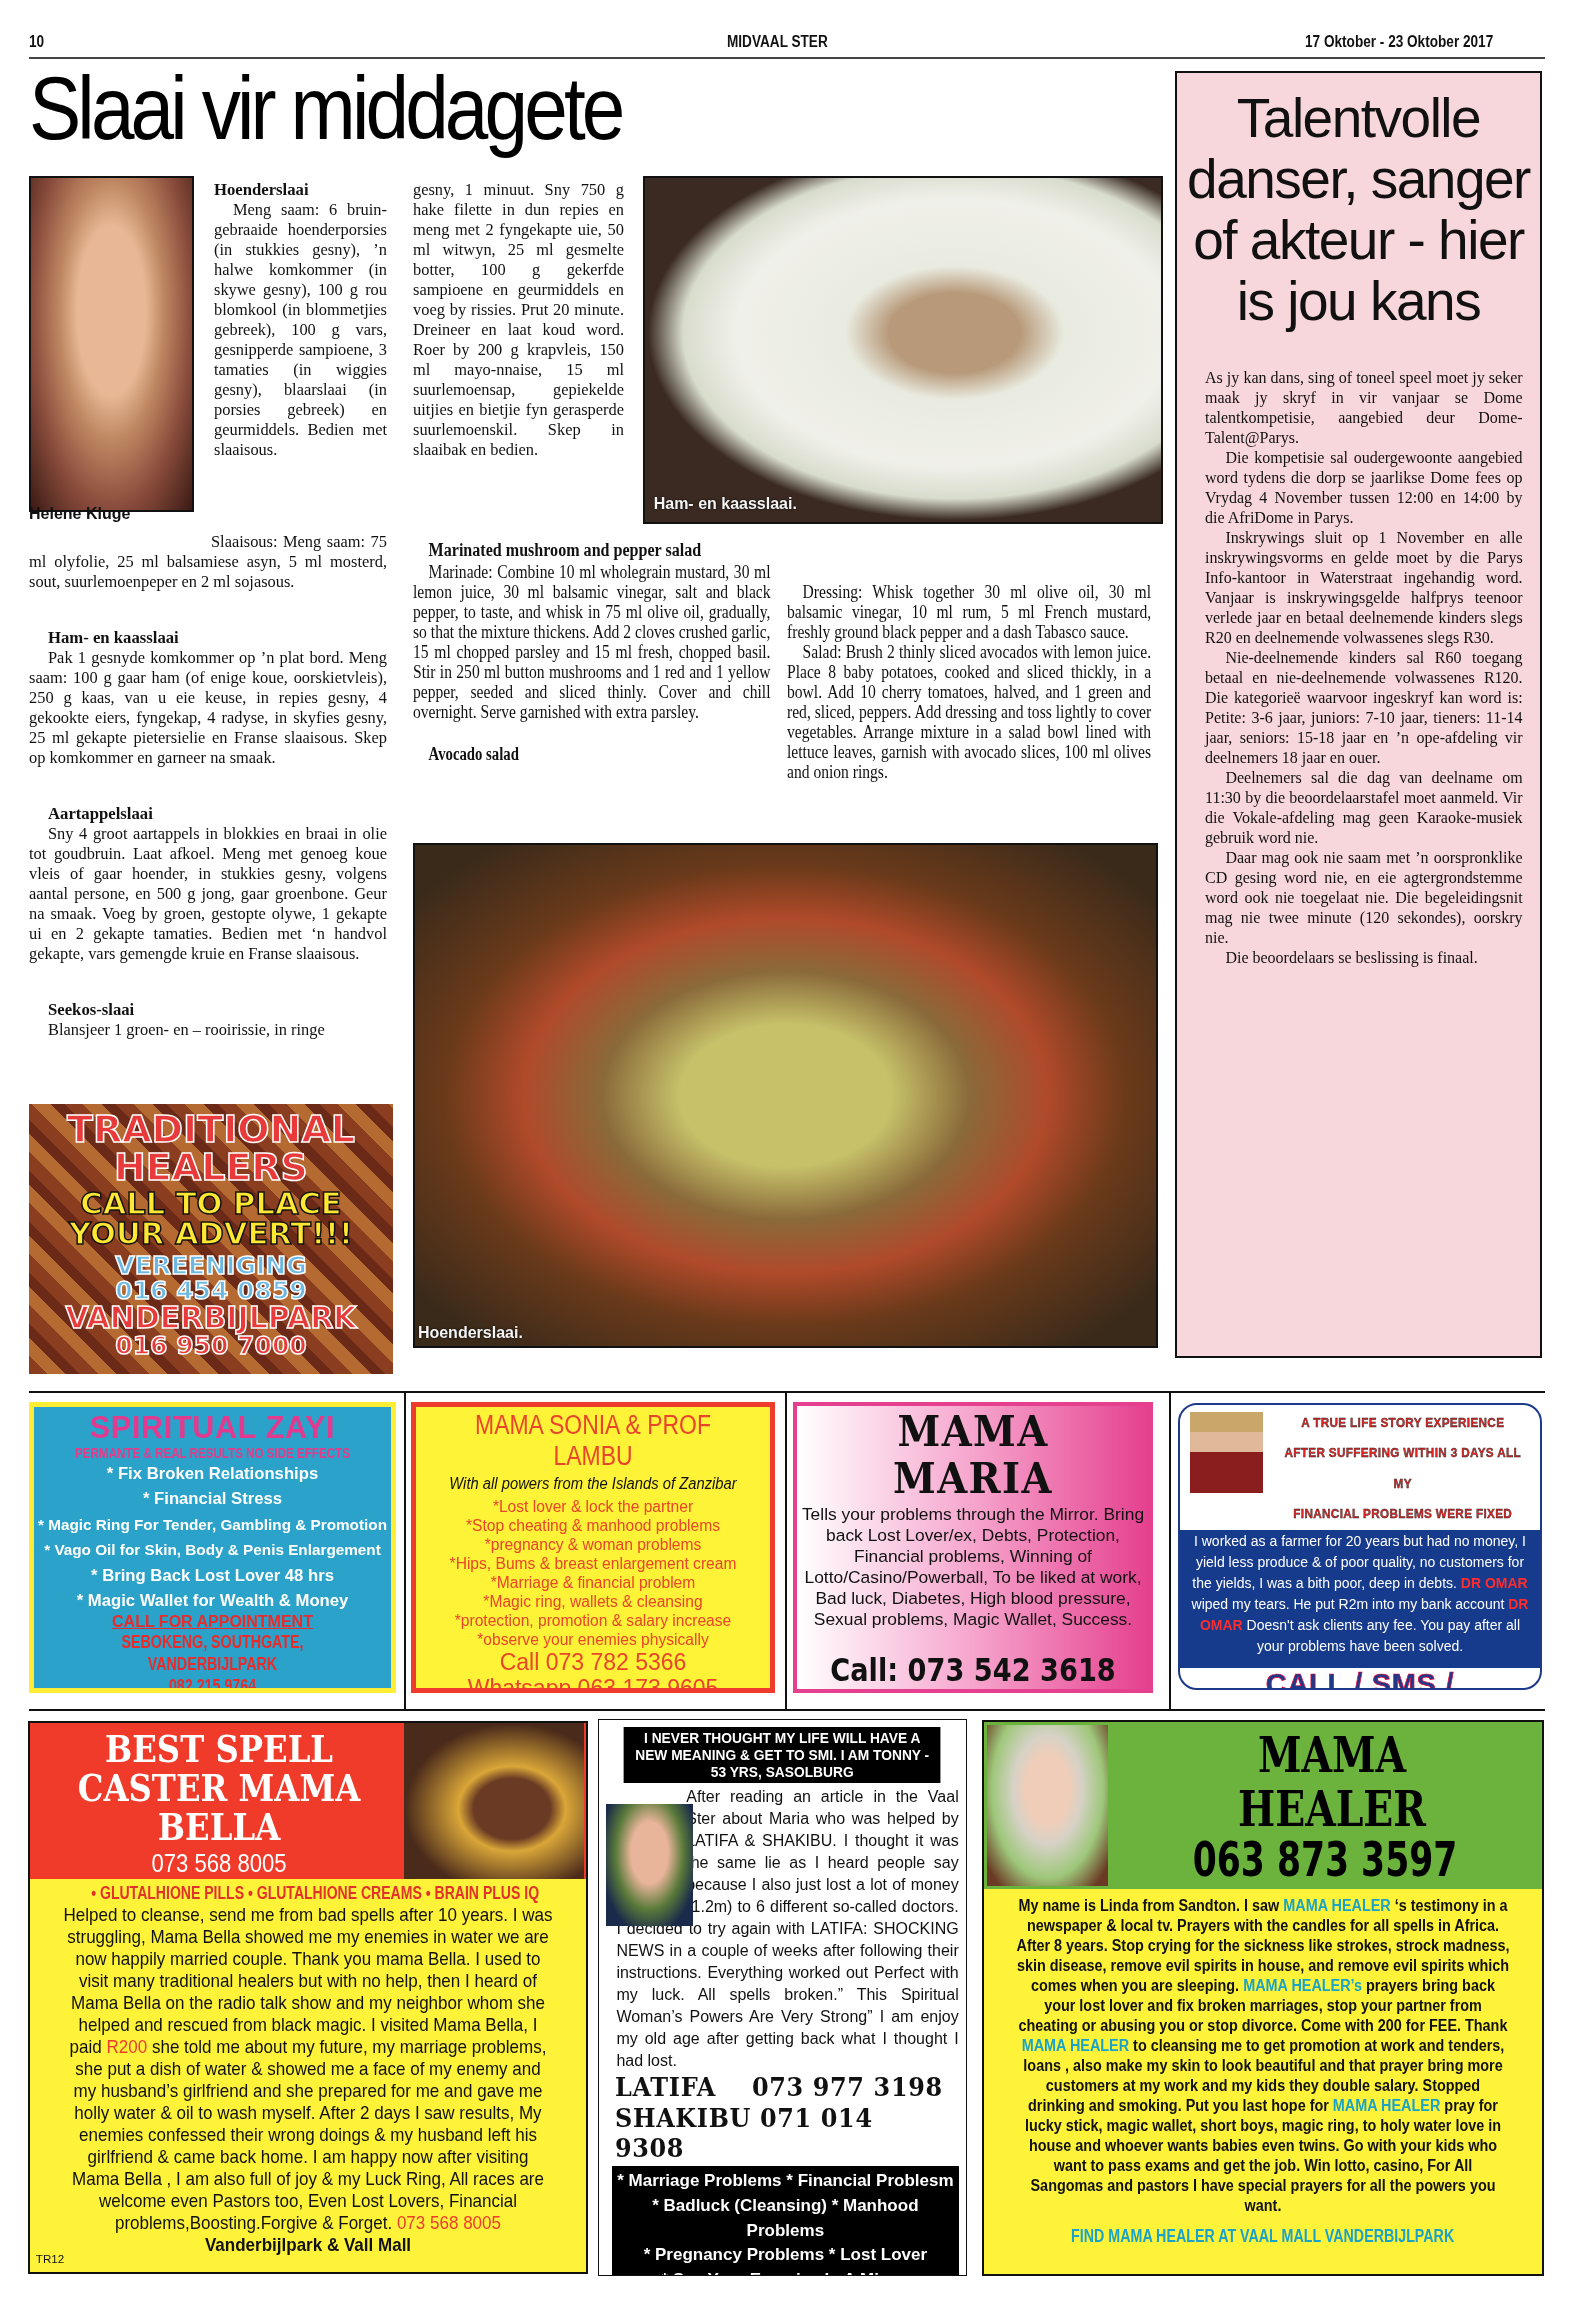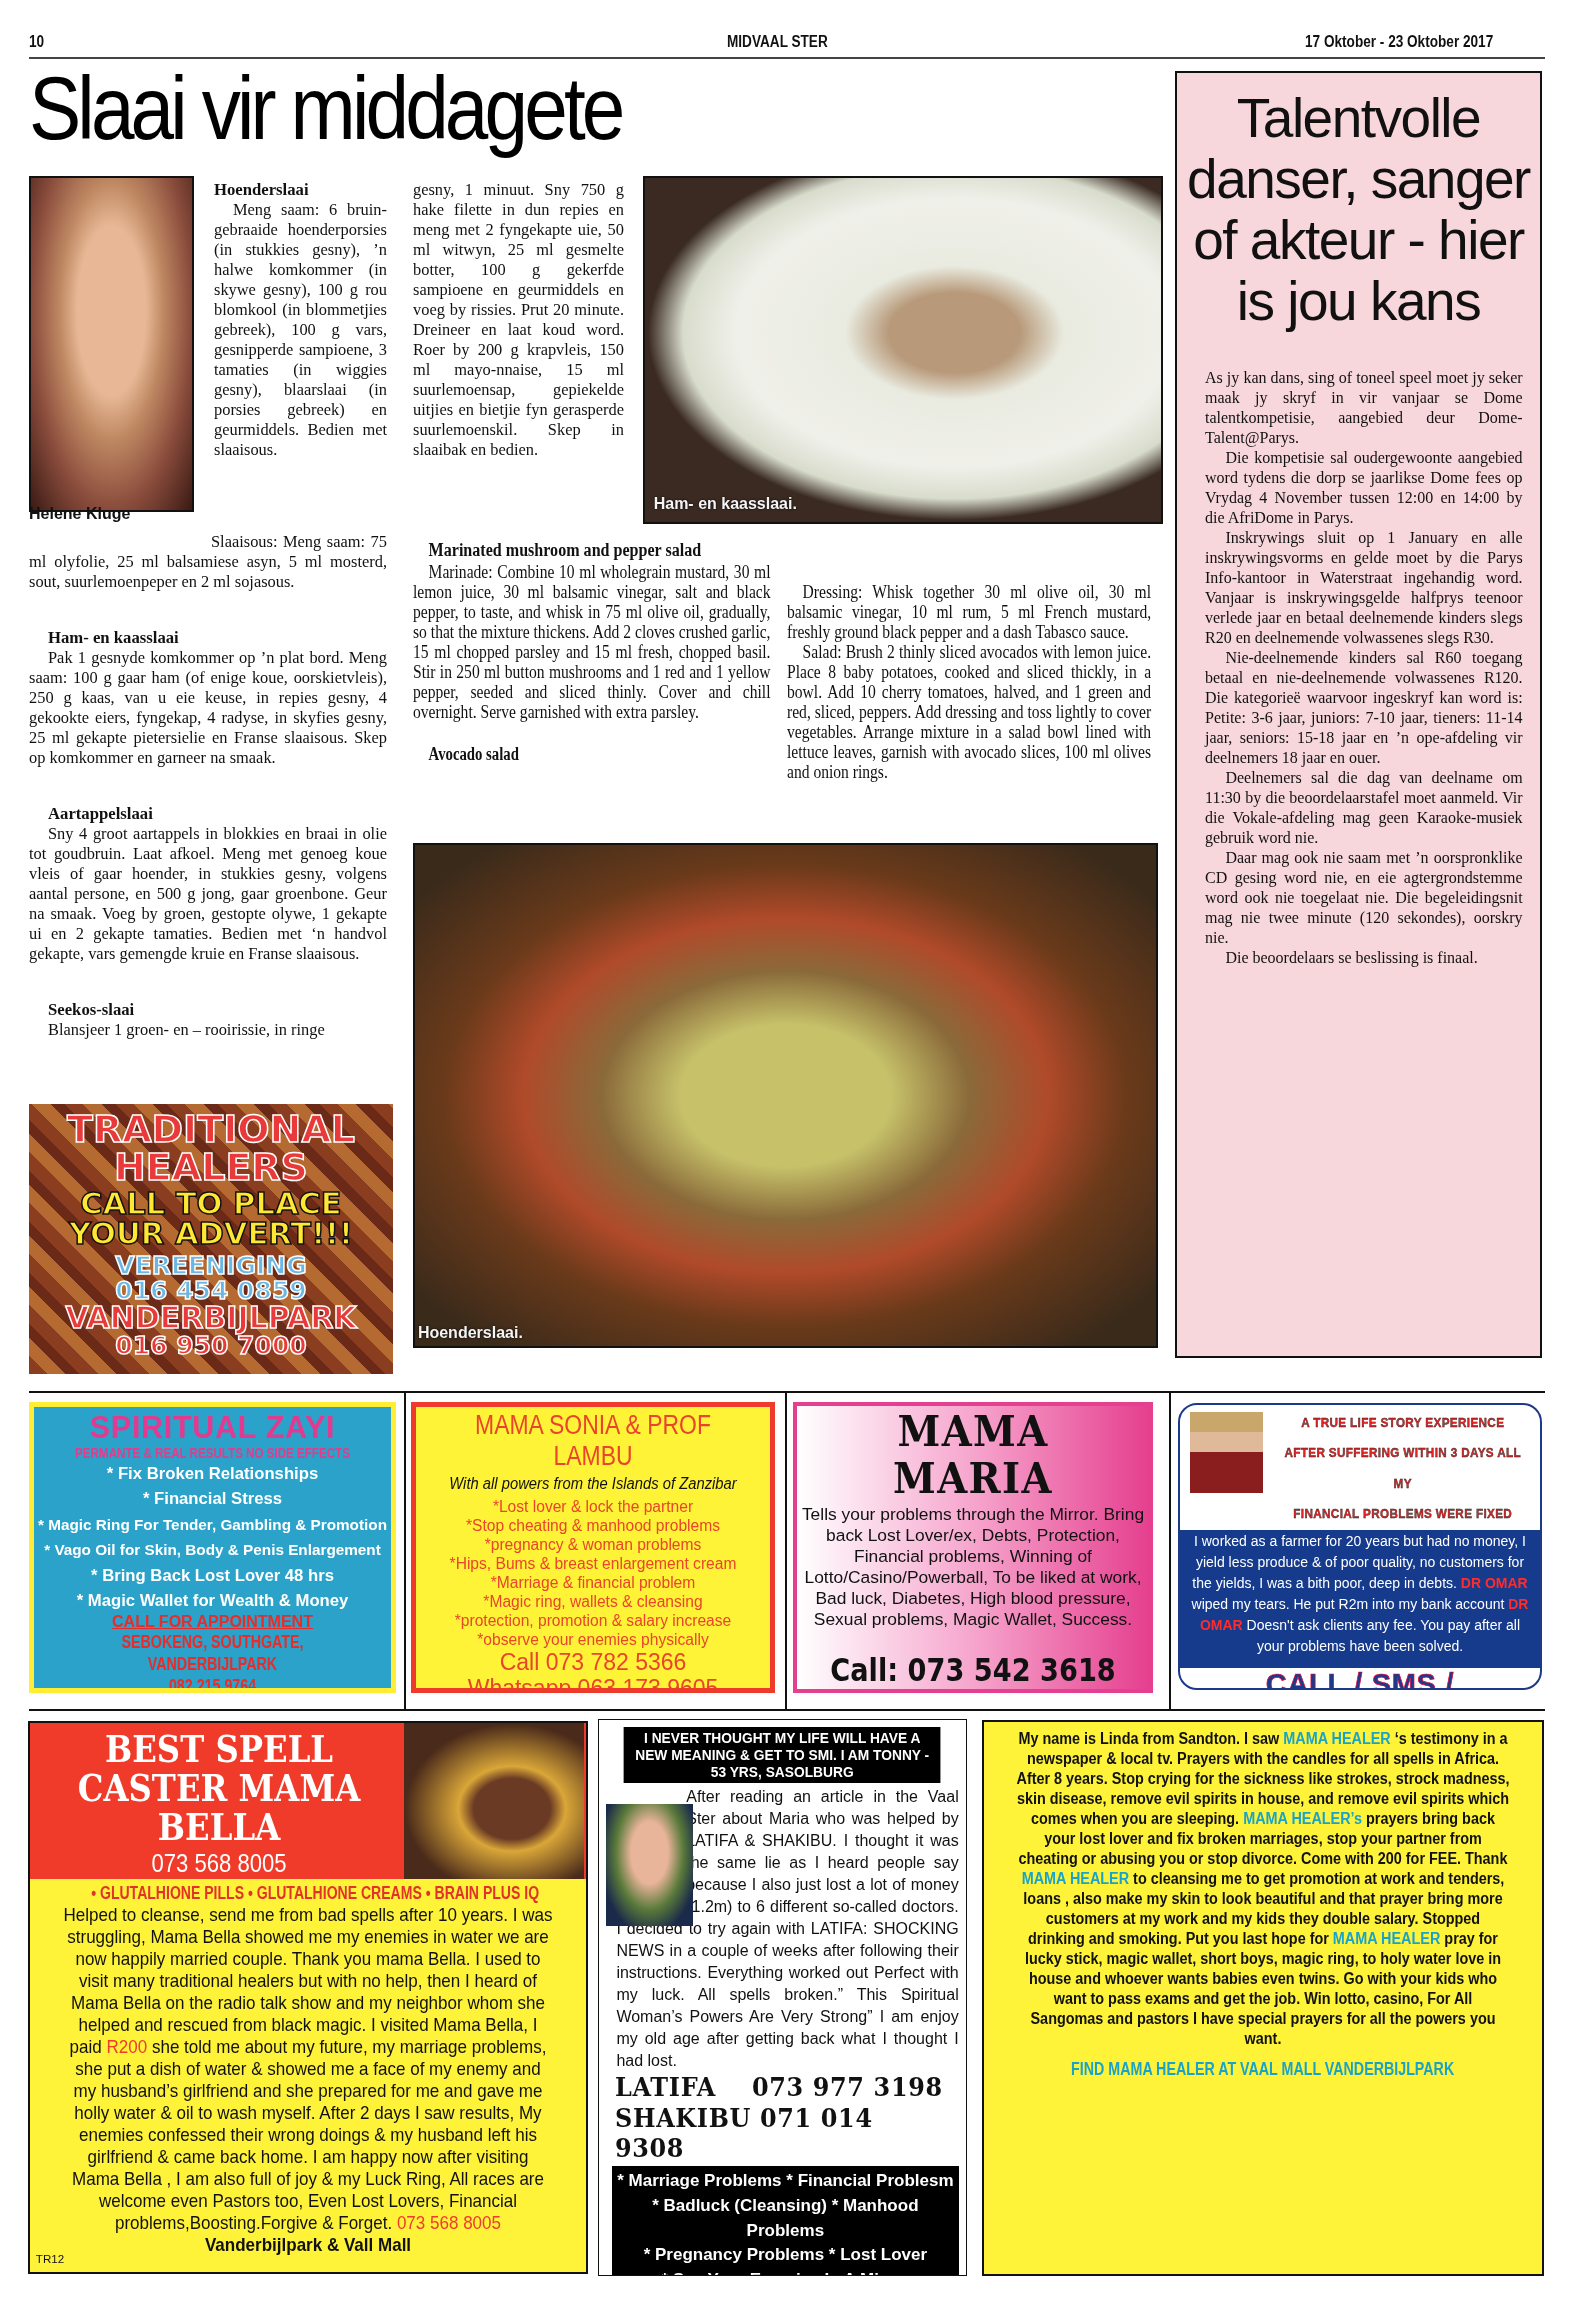--- a/index.html
+++ b/index.html
@@ -125,21 +125,21 @@
   <div style="color:#6ab7e3;font-size:25px">016 454 0859</div>
   <div style="color:#e83a3a;font-size:30px">VANDERBIJLPARK</div>
   <div style="color:#e83a3a;font-size:25px">016 950 7000</div>
 </div>
 
 <div class="abs pink">
   <h1>Talentvolle danser, sanger of akteur - hier is jou kans</h1>
   <div class="body">
     <p>As jy kan dans, sing of toneel speel moet jy seker maak jy skryf in vir vanjaar se Dome talentkompetisie, aangebied deur Dome-Talent@Parys.</p>
     <p>Die kompetisie sal oudergewoonte aangebied word tydens die dorp se jaarlikse Dome fees op Vrydag 4 November tussen 12:00 en 14:00 by die AfriDome in Parys.</p>
-    <p>Inskrywings sluit op 1 January en alle inskrywingsvorms en gelde moet by die Parys Info-kantoor in Waterstraat ingehandig word. Vanjaar is inskrywingsgelde halfprys teenoor verlede jaar en betaal deelnemende kinders slegs R20 en deelnemende volwassenes slegs R30.</p>
+    <p>Inskrywings sluit op 1 November en alle inskrywingsvorms en gelde moet by die Parys Info-kantoor in Waterstraat ingehandig word. Vanjaar is inskrywingsgelde halfprys teenoor verlede jaar en betaal deelnemende kinders slegs R20 en deelnemende volwassenes slegs R30.</p>
     <p>Nie-deelnemende kinders sal R60 toegang betaal en nie-deelnemende volwassenes R120. Die kategorieë waarvoor ingeskryf kan word is: Petite: 3-6 jaar, juniors: 7-10 jaar, tieners: 11-14 jaar, seniors: 15-18 jaar en ’n ope-afdeling vir deelnemers 18 jaar en ouer.</p>
     <p>Deelnemers sal die dag van deelname om 11:30 by die beoordelaarstafel moet aanmeld. Vir die Vokale-afdeling mag geen Karaoke-musiek gebruik word nie.</p>
     <p>Daar mag ook nie saam met ’n oorspronklike CD gesing word nie, en eie agtergrondstemme word ook nie toegelaat nie. Die begeleidingsnit mag nie twee minute (120 sekondes), oorskry nie.</p>
     <p>Die beoordelaars se beslissing is finaal.</p>
   </div>
 </div>
 
 <div class="abs rule" style="left:29px;top:1391px;width:1516px;height:1.5px;background:#111"></div>
 <div class="abs rule" style="left:29px;top:1709px;width:1516px;height:1.5px;background:#111"></div>
 <div class="abs" style="left:404px;top:1391px;width:1.5px;height:318px;background:#111"></div>
@@ -232,20 +232,28 @@
   <div class="blk">
     <div>* Marriage Problems  * Financial Problesm</div>
     <div>* Badluck (Cleansing) * Manhood Problems</div>
     <div>* Pregnancy Problems * Lost Lover</div>
     <div>* See Your Enemies In A Mirror</div>
 
   </div>
 </div>
 
 <div class="abs ad healer">
+  <div class="top">
+    <div class="abs" style="left:2.9px;top:2.9px;width:121px;height:161px;background:radial-gradient(ellipse at 50% 40%,#f0cdb8 0 25%,#d6d2c6 40%,#9ec77a 65%,#6a3a24 90%)"></div>
+    <div class="tt">
+        <div>MAMA</div>
+        <div>HEALER</div>
+      </div>
+    <div class="ph">063 873 3597</div>
+  </div>
   <div class="bd">
     <span>My name is Linda from Sandton. I saw</span>
     <span class="c">MAMA HEALER</span>
     <span>‘s testimony in a  newspaper &amp; local tv. Prayers with the candles for all spells in Africa. After 8 years. Stop crying for the sickness like strokes, strock madness, skin disease, remove evil spirits in house, and  remove evil spirits which comes when you are sleeping.</span>
     <span class="c">MAMA HEALER’s</span>
     <span>prayers bring back your lost lover and fix broken marriages, stop your partner from cheating or abusing you or stop divorce. Come with 200 for FEE. Thank</span>
     <span class="c">MAMA HEALER</span>
     <span>to cleansing me to get promotion at work and tenders, loans , also make my skin to look beautiful and that prayer bring more customers at my work and my kids they double salary. Stopped drinking and smoking. Put you last hope for</span>
     <span class="c">MAMA HEALER</span>
     <span>pray for lucky stick, magic wallet, short boys, magic ring, to holy water love in house and whoever wants babies even twins. Go with your kids who want to pass exams and get the job. Win lotto, casino, For All Sangomas and pastors I have special prayers for all the powers you want.</span>

